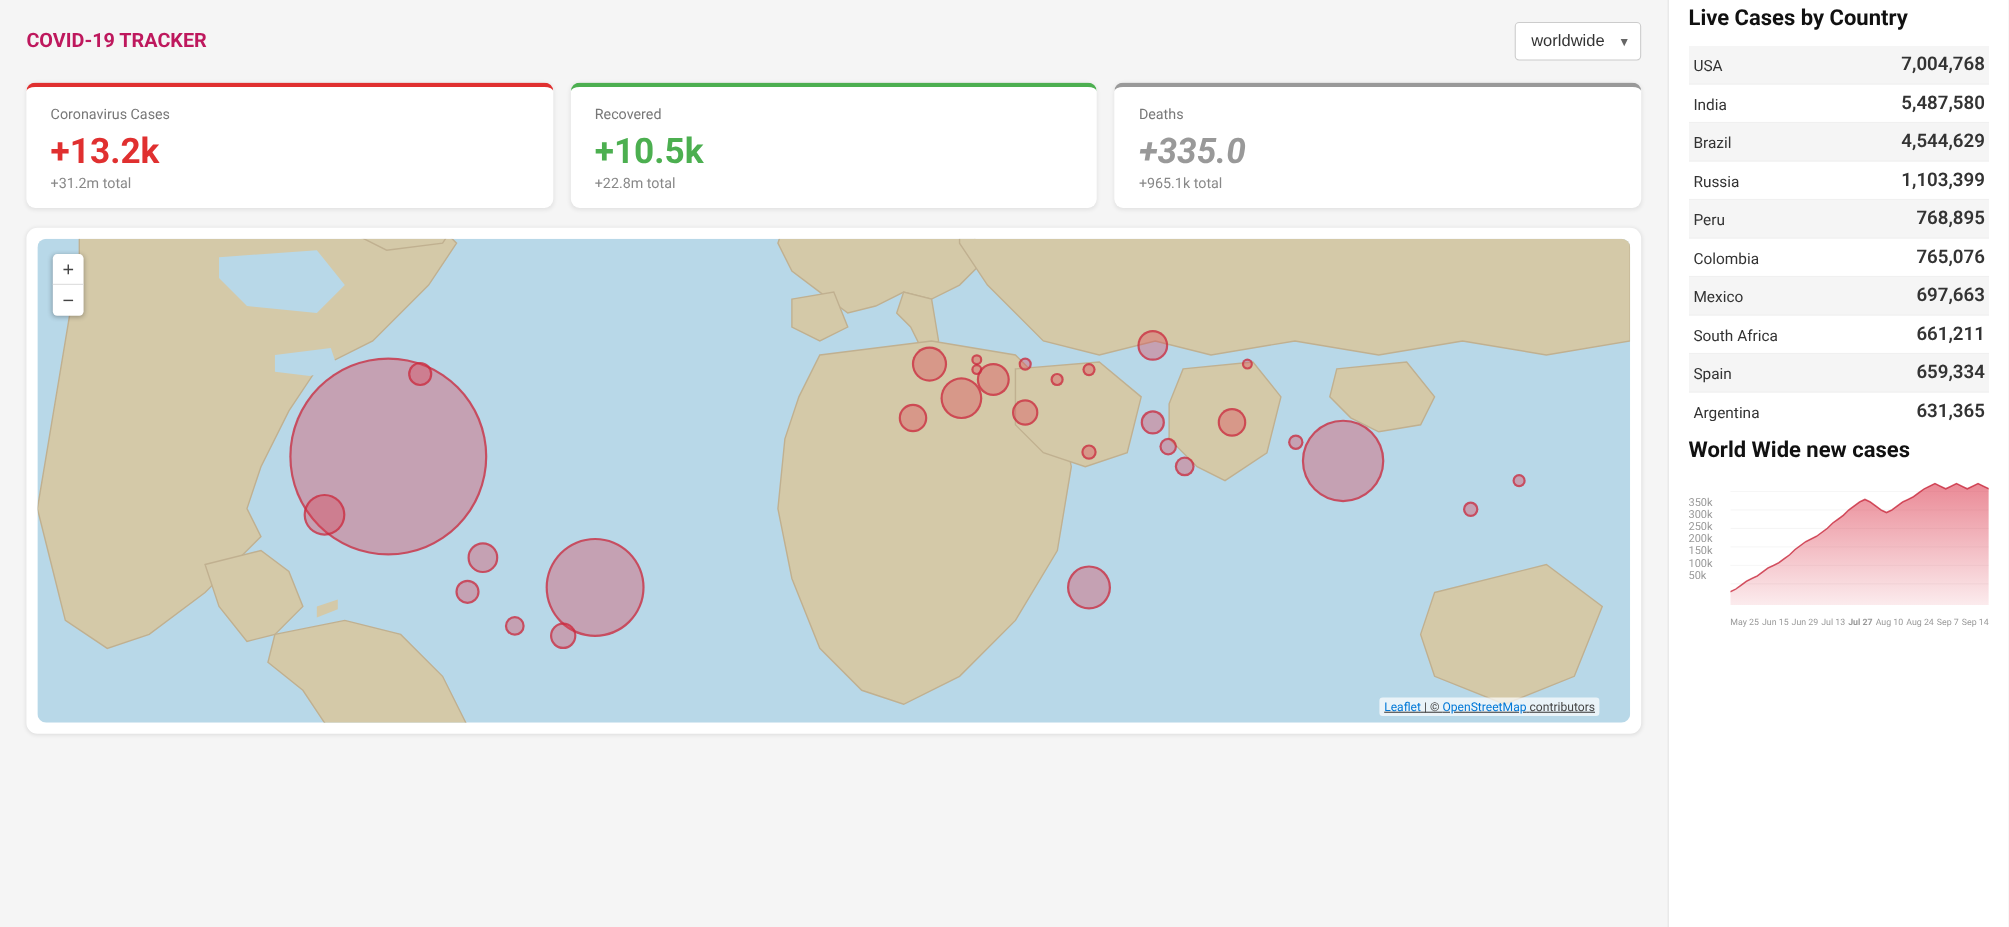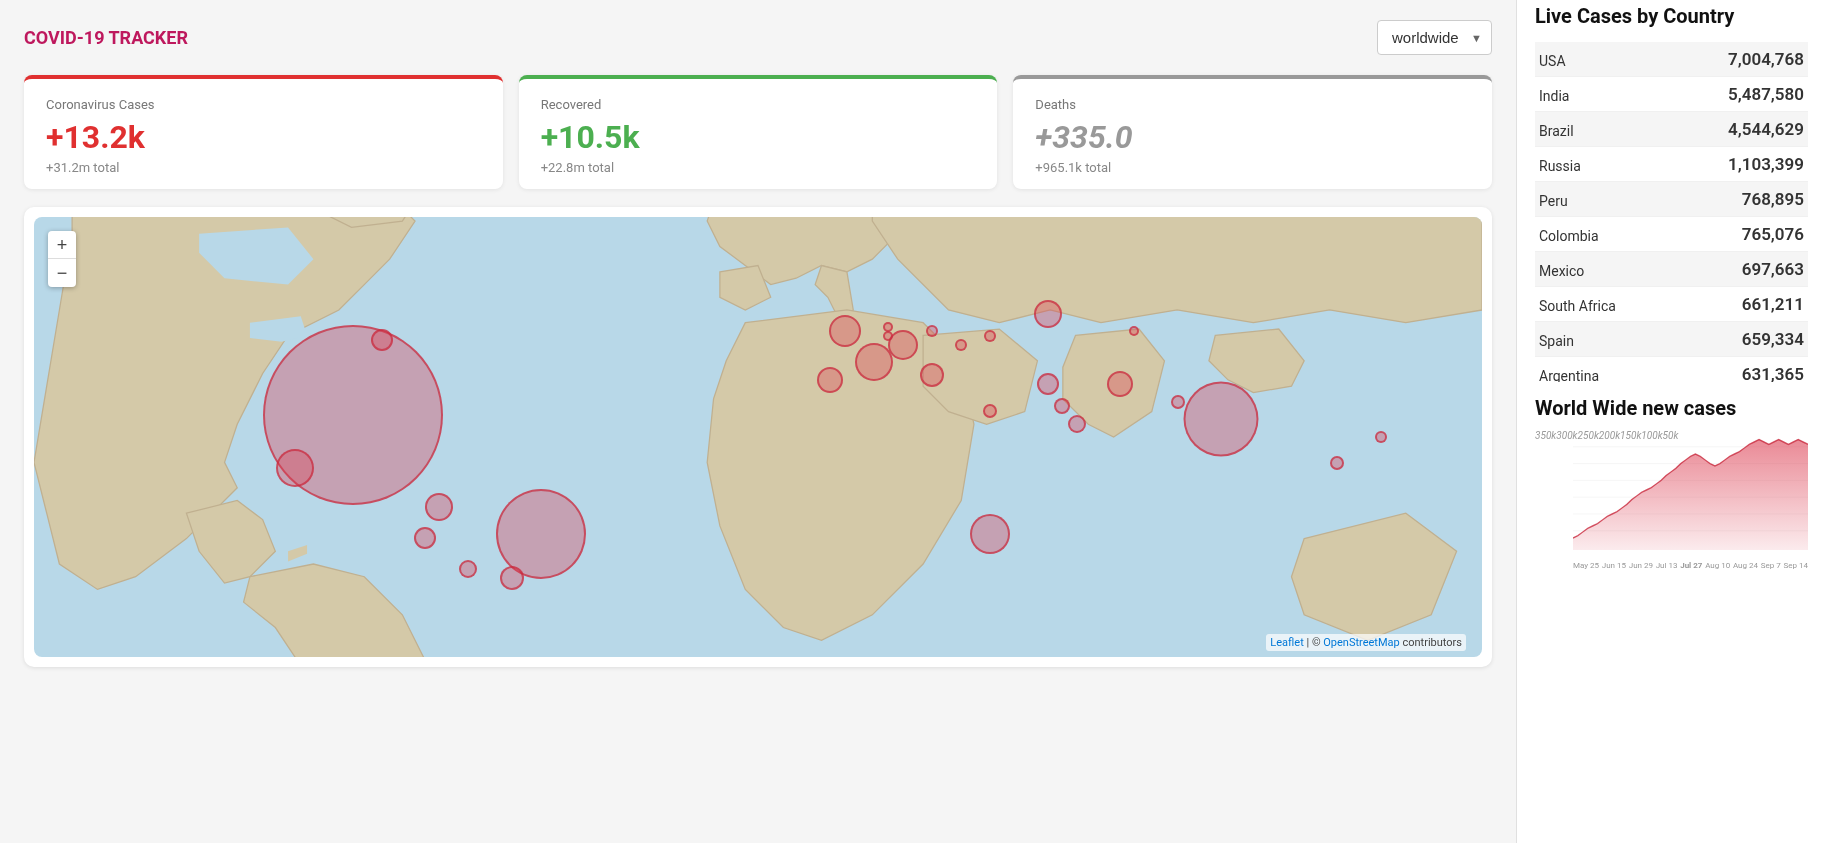--- a/index.html
+++ b/index.html
@@ -134,27 +134,28 @@
       cursor: pointer;
       border: none;
       background: transparent;
       border-bottom: 1px solid #ddd;
       font-weight: 400;
     }
     .map-ctrl-btn:last-child { border-bottom: none; }
     .map-attribution {
       position: absolute;
       bottom: 6px;
-      right: 16px;
+      right: 28px;
       font-size: 11px;
       color: #444;
       z-index: 10;
       background: rgba(255,255,255,0.7);
       padding: 2px 4px;
       border-radius: 3px;
+      text-decoration: underline;
     }
     .map-attribution a { color: #0078d7; text-decoration: none; }
     
     .bubble {
       position: absolute;
       border-radius: 50%;
       background: rgba(220, 60, 80, 0.35);
       border: 2px solid rgba(200, 40, 60, 0.7);
       transform: translate(-50%, -50%);
       pointer-events: none;
@@ -215,26 +216,25 @@
     .chart-container {
       position: relative;
       height: 140px;
     }
     .chart-y-labels {
       position: absolute;
       left: 0;
       top: 0;
       bottom: 20px;
       display: flex;
-      flex-direction: row;
-      justify-content: flex-start;
+      flex-direction: column;
+      justify-content: center;
       font-size: 10px;
       color: #999;
       width: 36px;
-      font-style: italic;
     }
     .chart-area {
       position: absolute;
       left: 38px;
       right: 0;
       top: 0;
       bottom: 20px;
     }
     .chart-x-labels {
       position: absolute;

